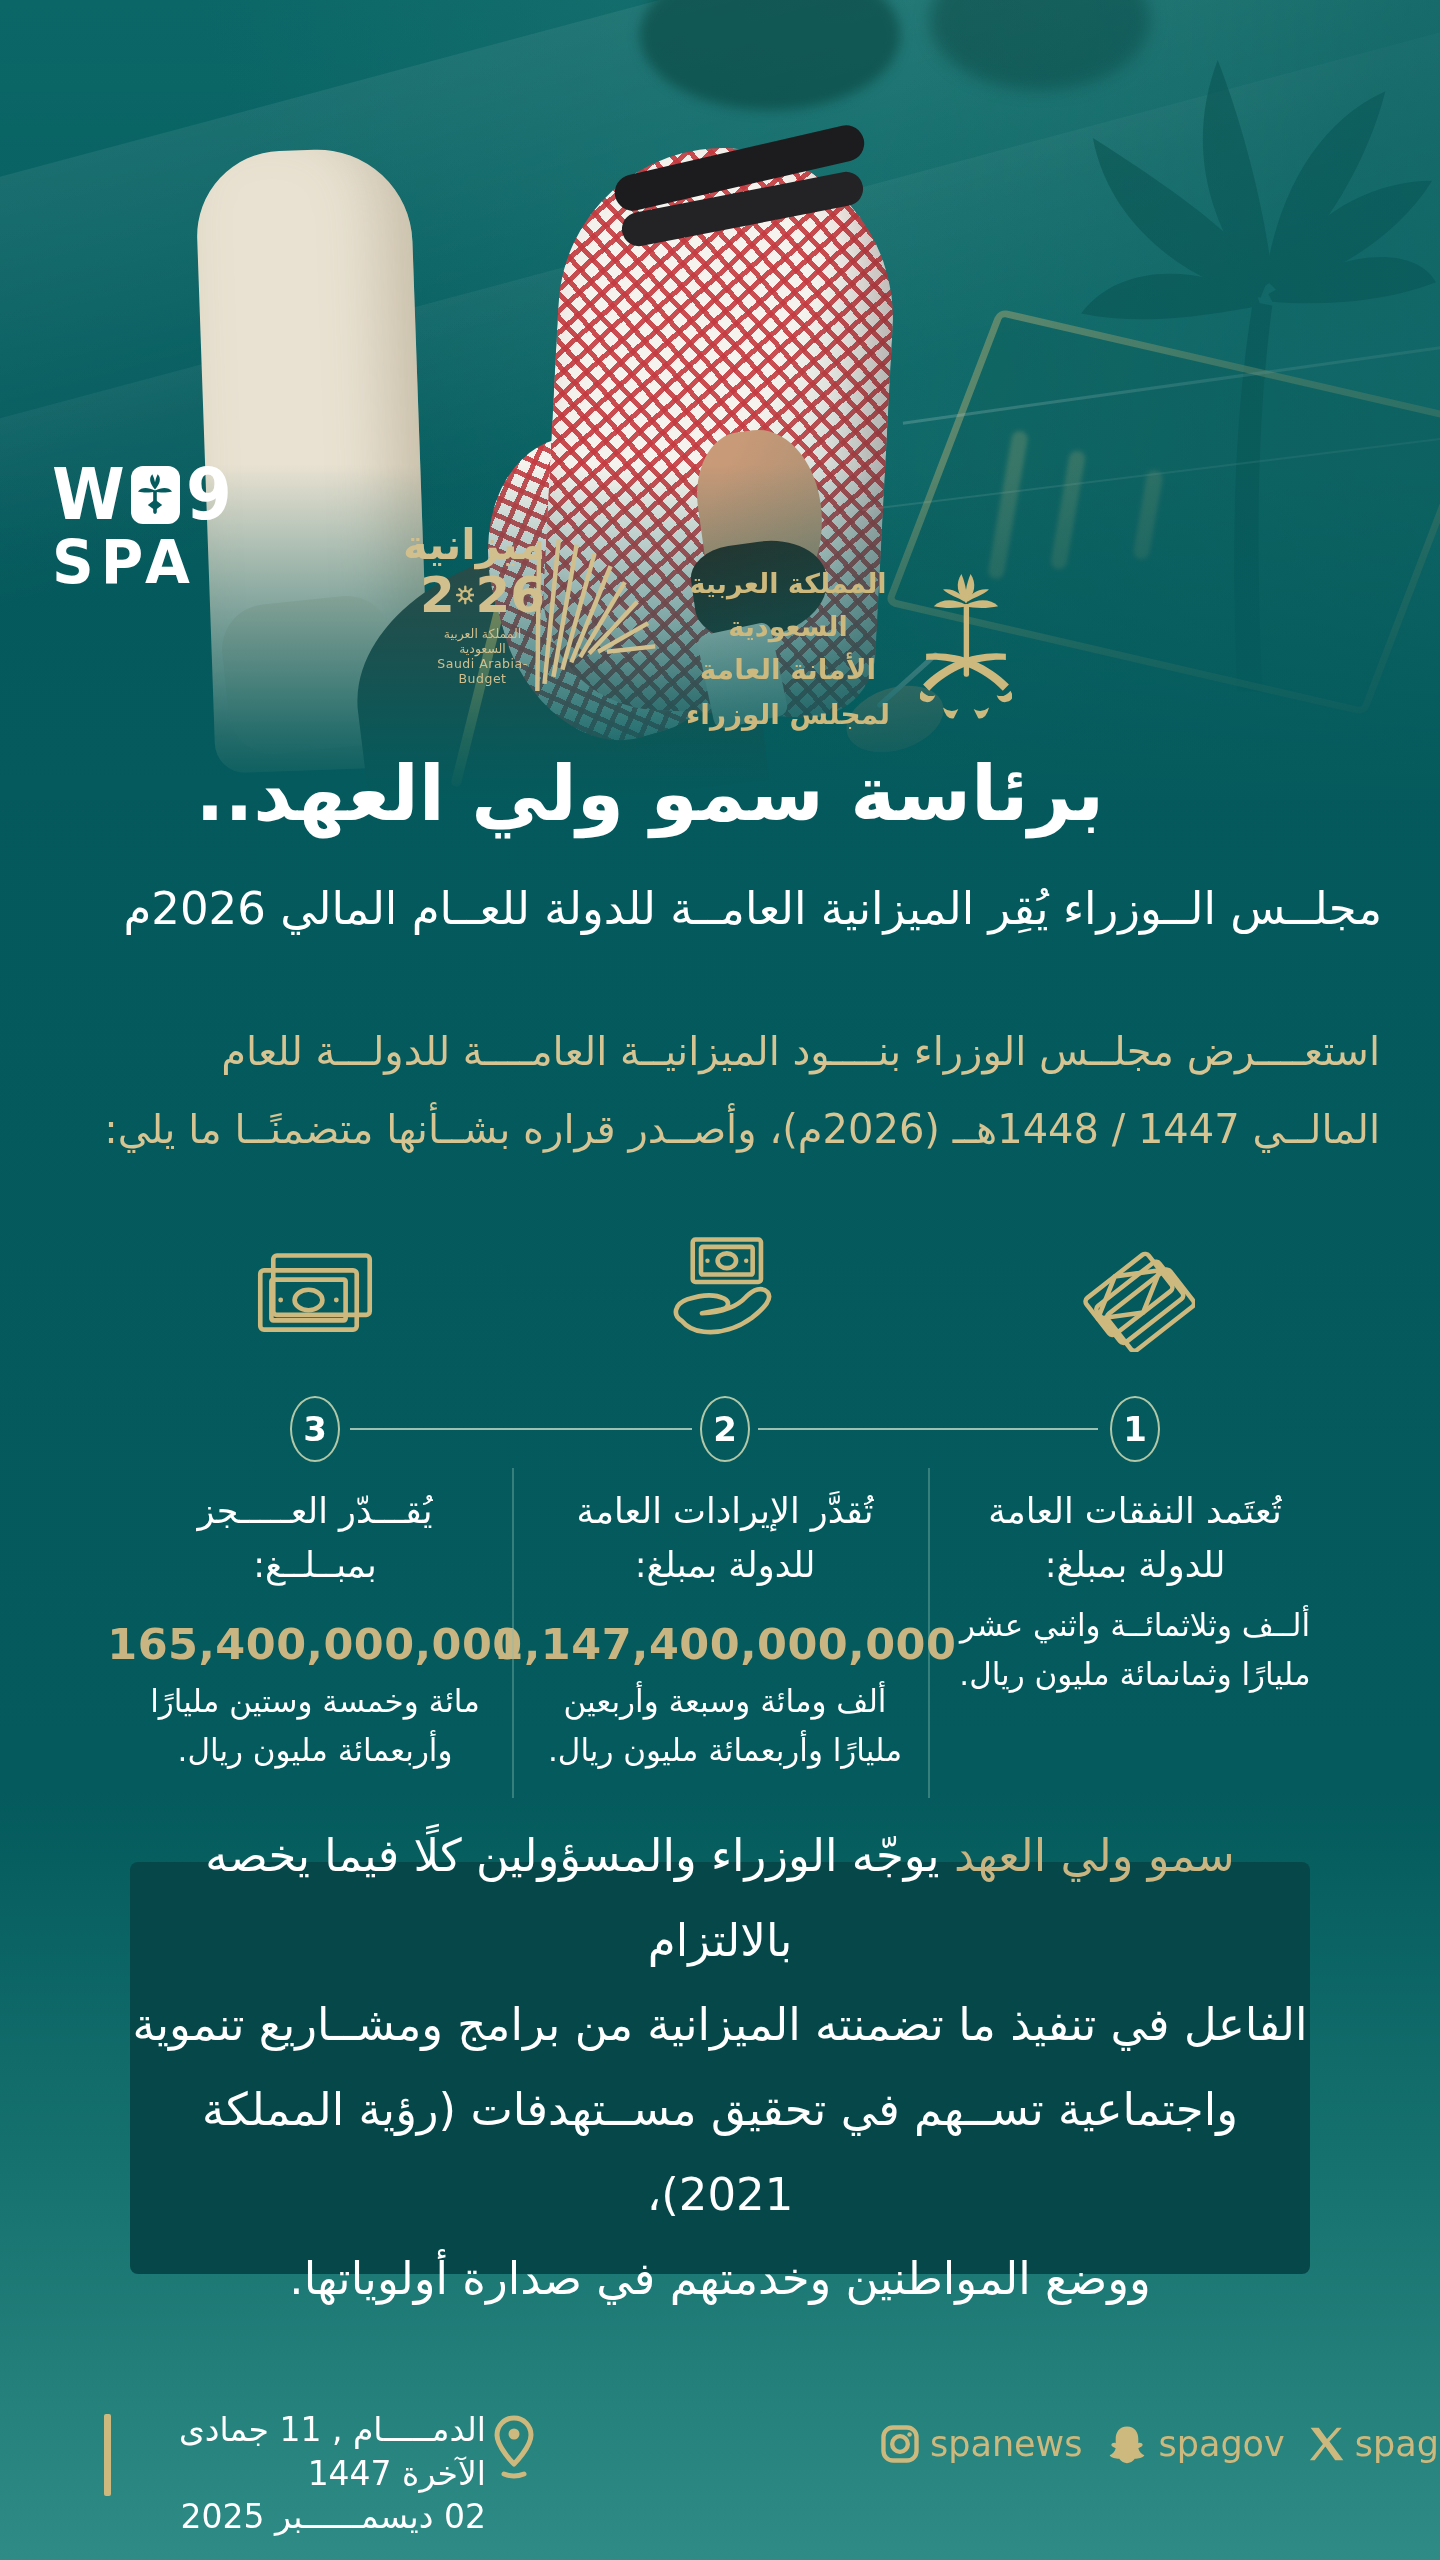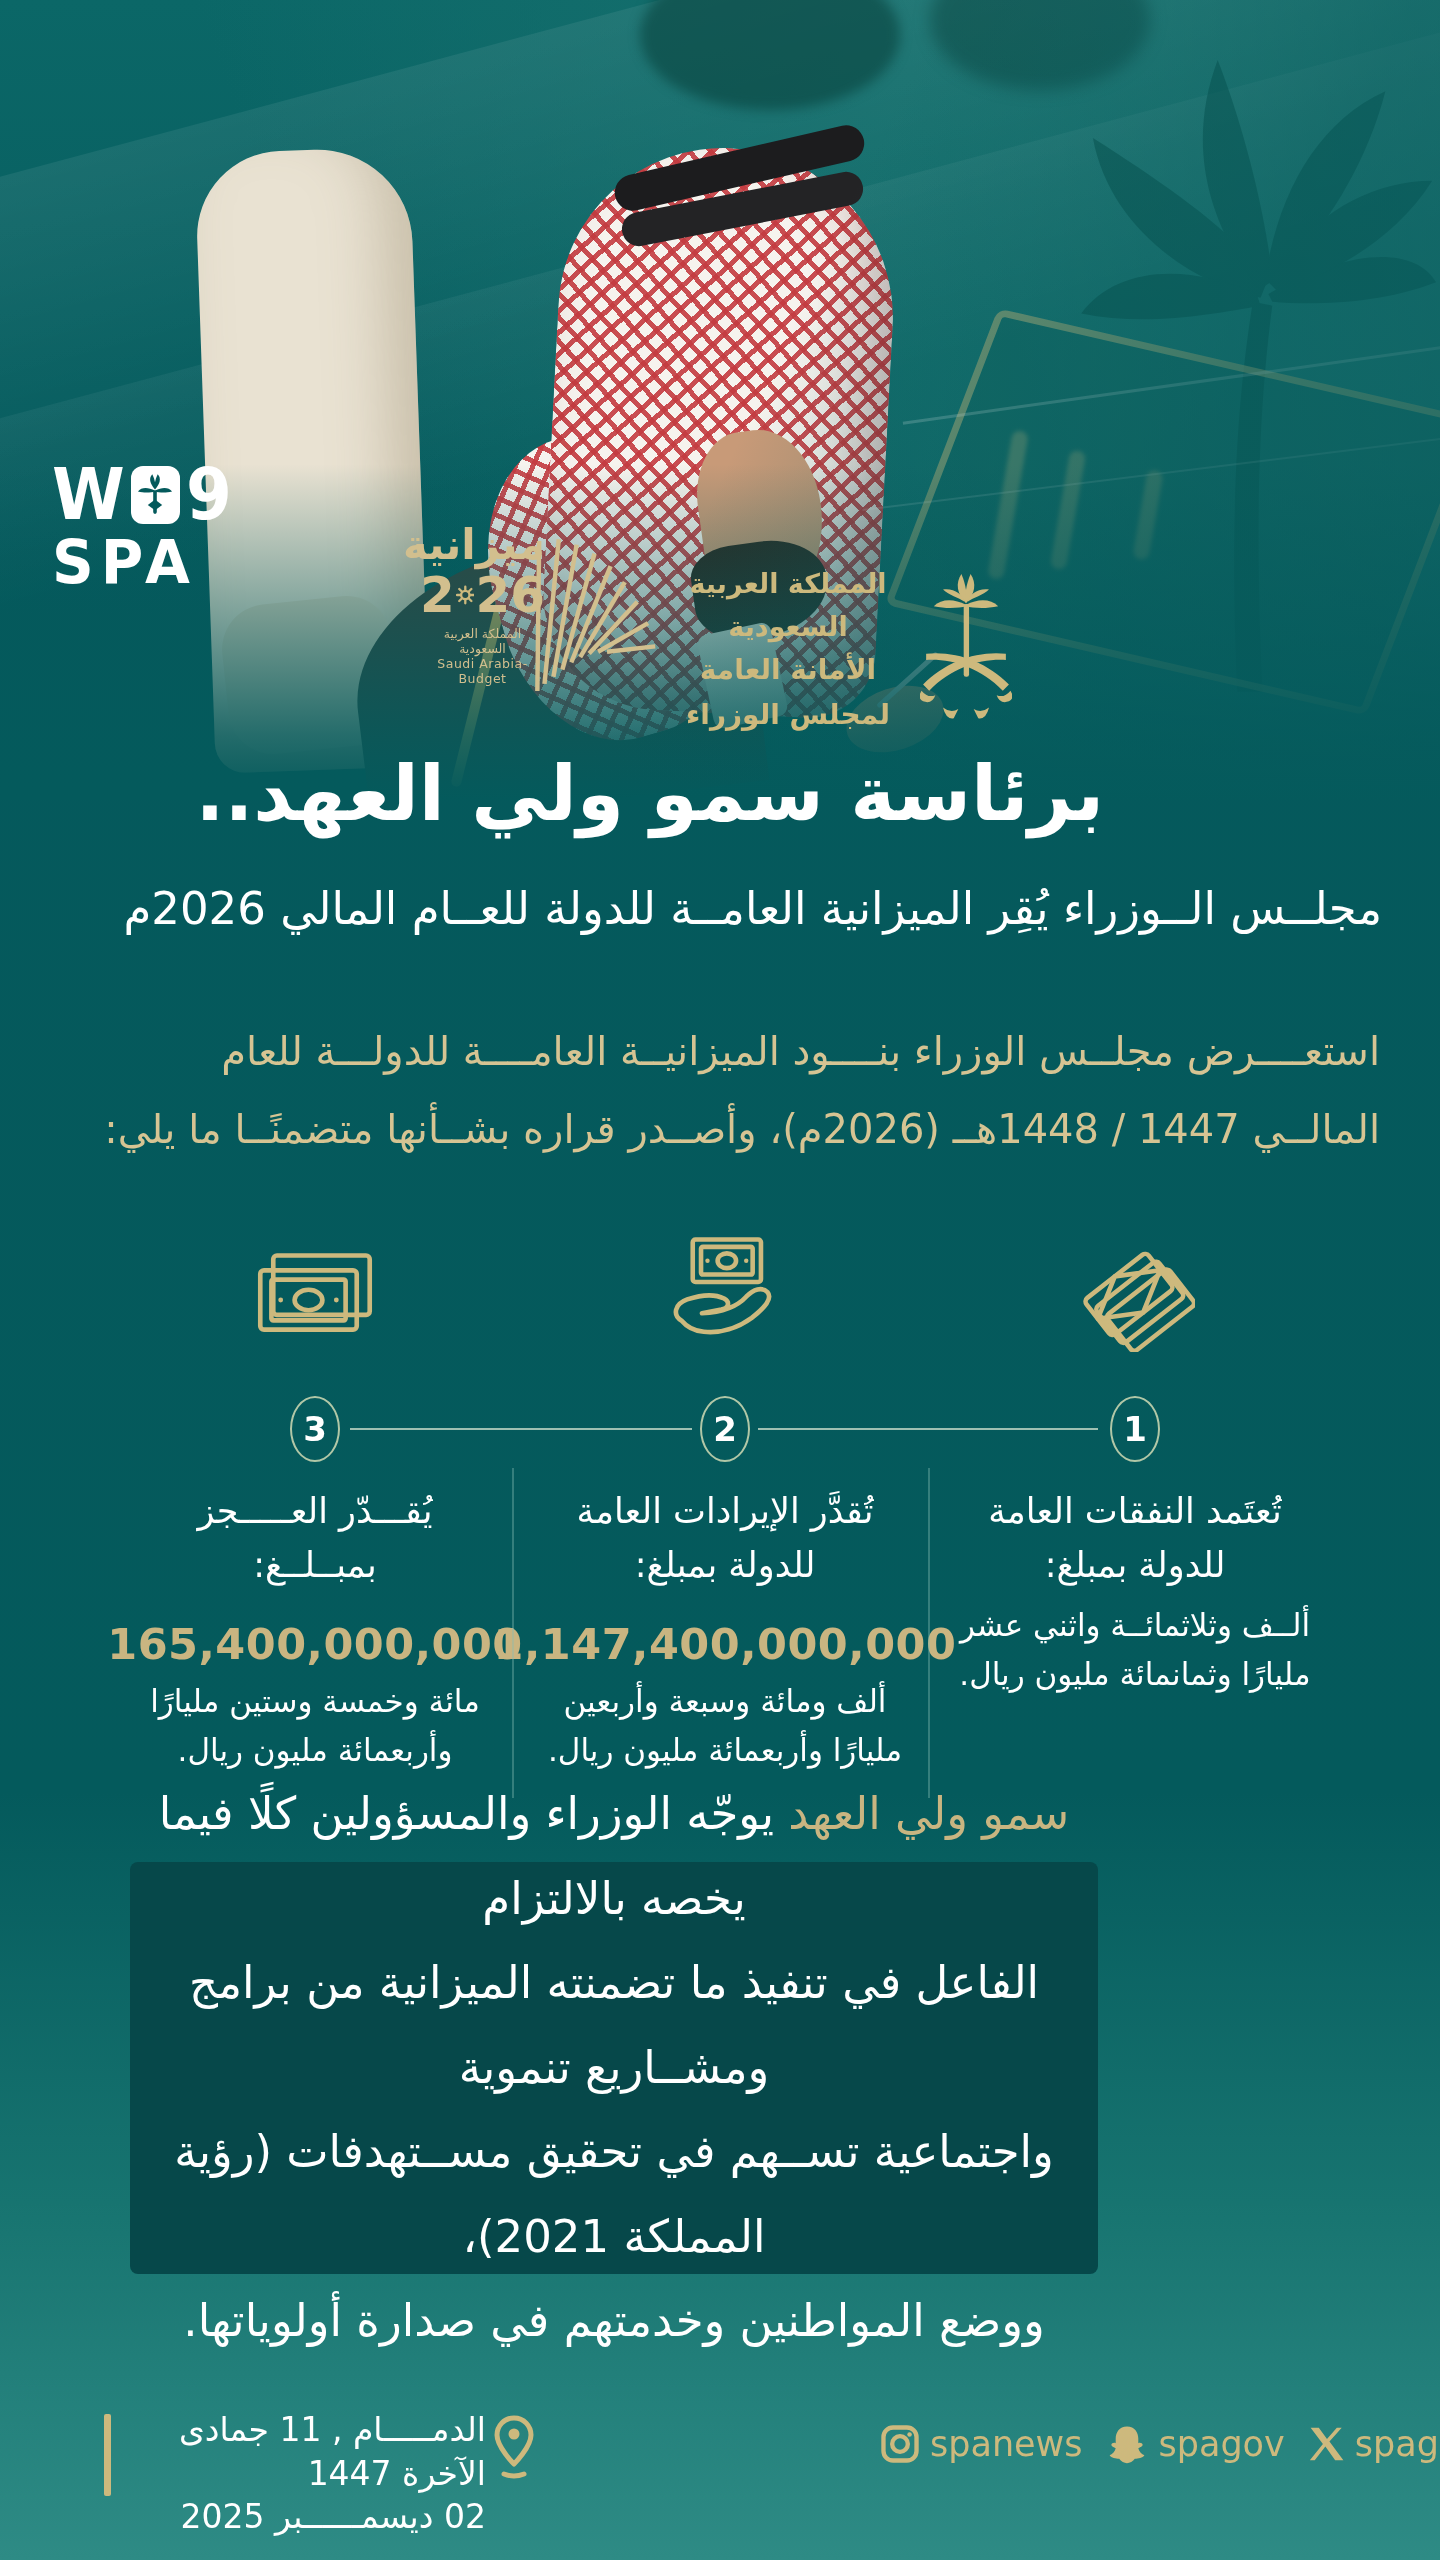--- a/index.html
+++ b/index.html
@@ -84,21 +84,21 @@
     display:flex;align-items:center;justify-content:center;color:#fff;font-size:34px;font-weight:bold;direction:ltr;}
   .col-title{margin-top:22px;font-size:35px;color:#fff;line-height:1.55;}
   .col-amount{margin-top:26px;font-size:43px;font-weight:bold;color:#c9b581;direction:ltr;letter-spacing:.5px;}
   .col-desc{margin-top:8px;font-size:31px;color:#fff;line-height:1.6;}
   .connector{position:absolute;top:1428px;height:2px;background:rgba(225,235,215,.7);}
   .connector-a{left:350px;width:342px;}
   .connector-b{left:758px;width:340px;}
   .vdivider{position:absolute;top:1468px;height:330px;width:2px;background:rgba(135,190,180,.38);}
   .vdiv-a{left:512px;} .vdiv-b{left:928px;}
   
-  .quote{position:absolute;left:130px;top:1862px;width:968px;height:412px;background:#06484a;border-radius:8px;
+  .quote{position:absolute;left:130px;top:1862px;width:1180px;height:412px;background:#06484a;border-radius:8px;
     display:flex;flex-direction:column;justify-content:center;text-align:center;color:#fff;}
   .quote div{font-size:45px;line-height:1.88;}
   .quote .hl{color:#c9b581;}
   
   .footer-bar{position:absolute;left:104px;top:2414px;width:7px;height:82px;background:#cdb97d;border-radius:2px;}
   .footer-date{position:absolute;left:128px;top:2408px;width:358px;text-align:right;color:#fff;font-size:33px;line-height:1.32;}
   .pin{position:absolute;left:492px;top:2414px;}
   .socials{position:absolute;left:880px;top:2424px;width:470px;display:flex;direction:ltr;align-items:center;gap:24px;color:#cdb97d;}
   .social-item{display:flex;align-items:center;gap:10px;font-size:35px;}
   .gold-stroke{stroke:#cdb97d;fill:none;stroke-width:5;stroke-linecap:round;stroke-linejoin:round;}

